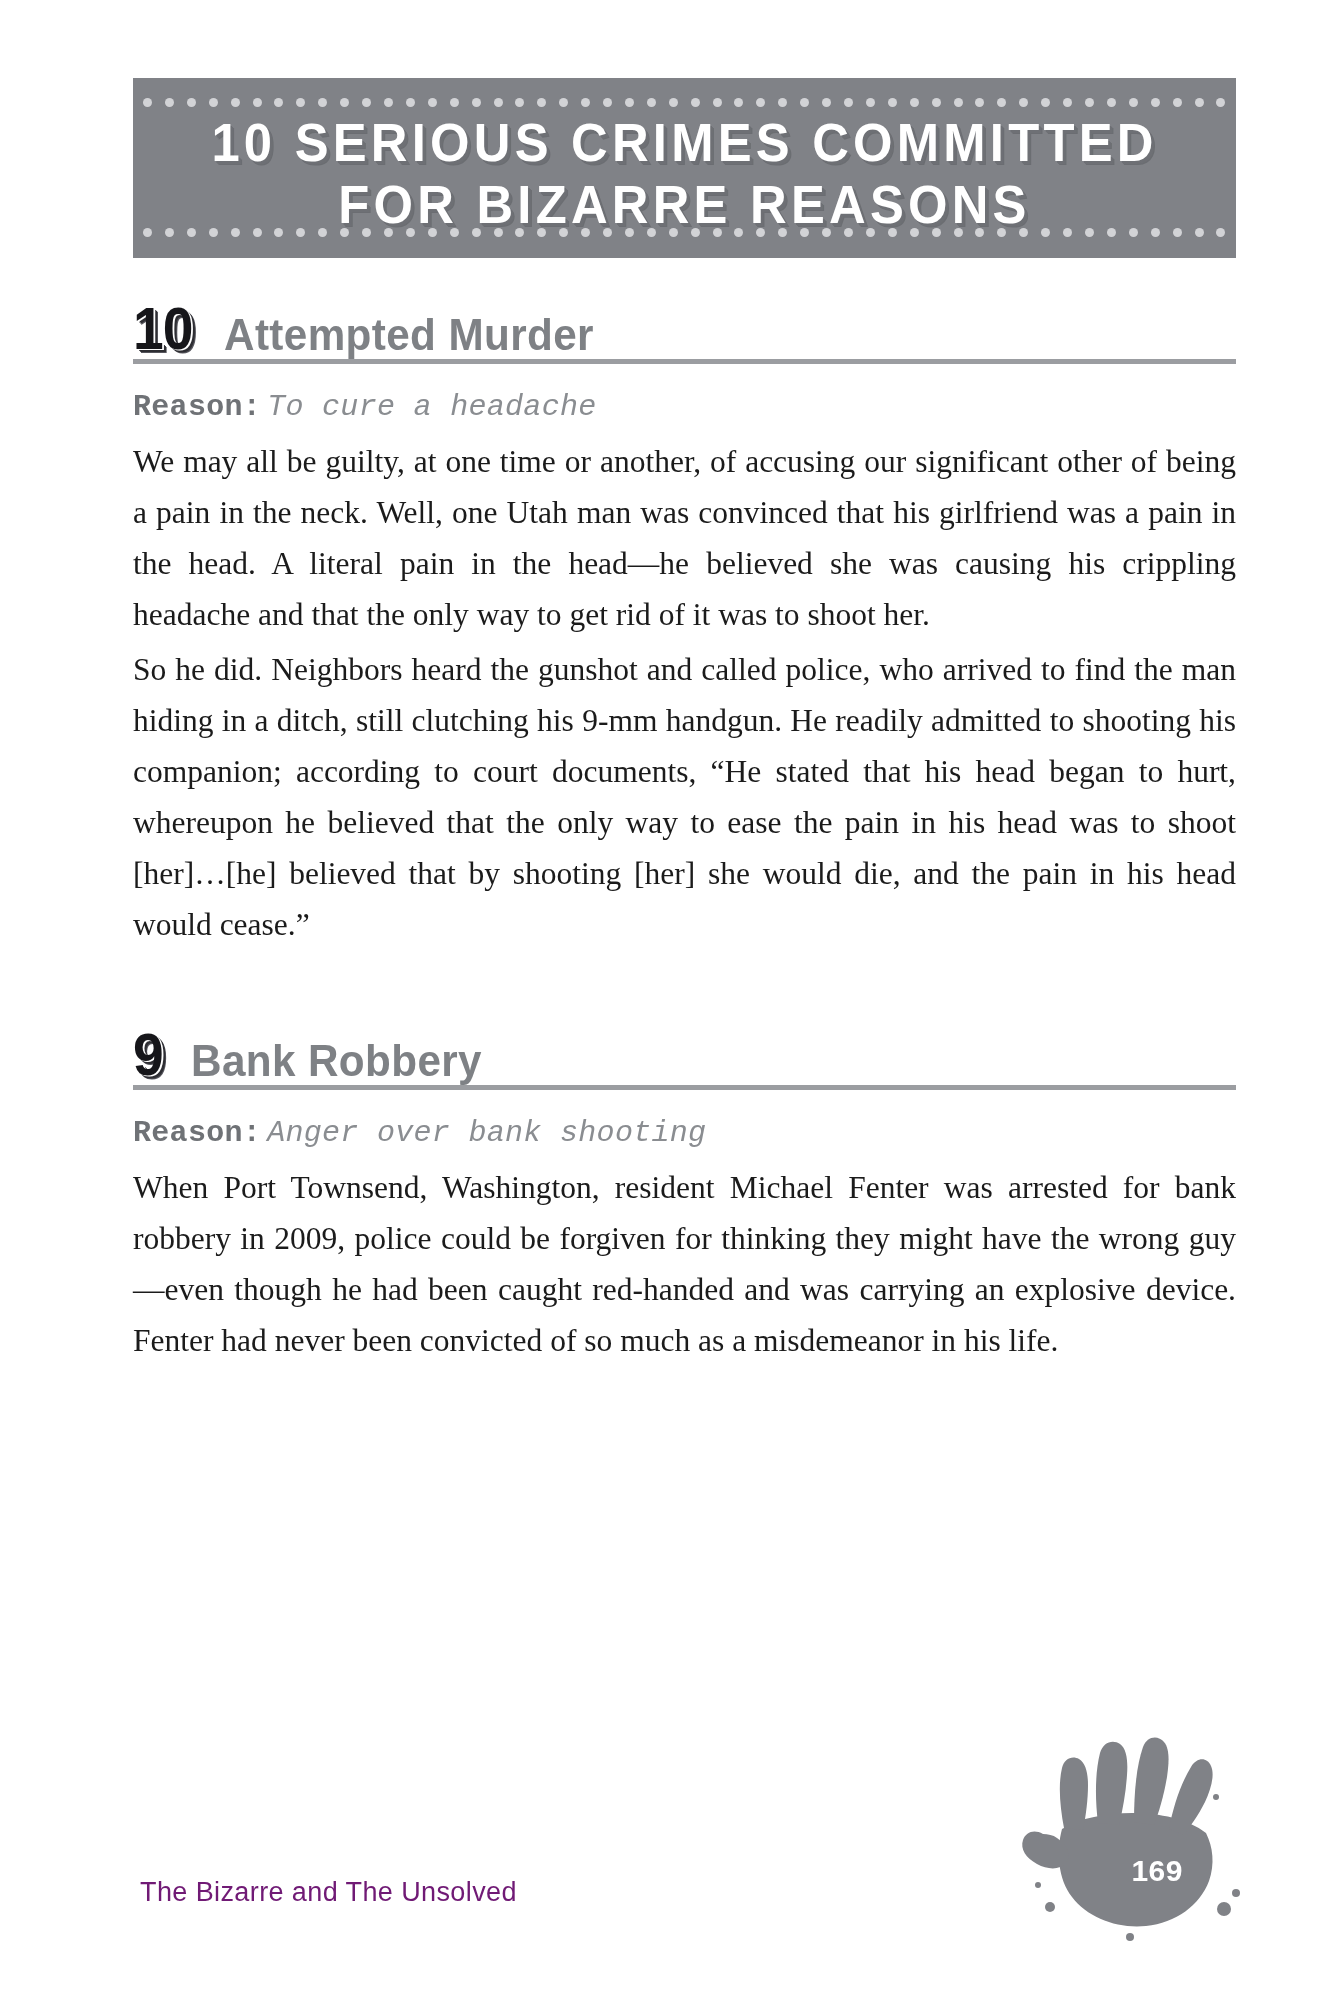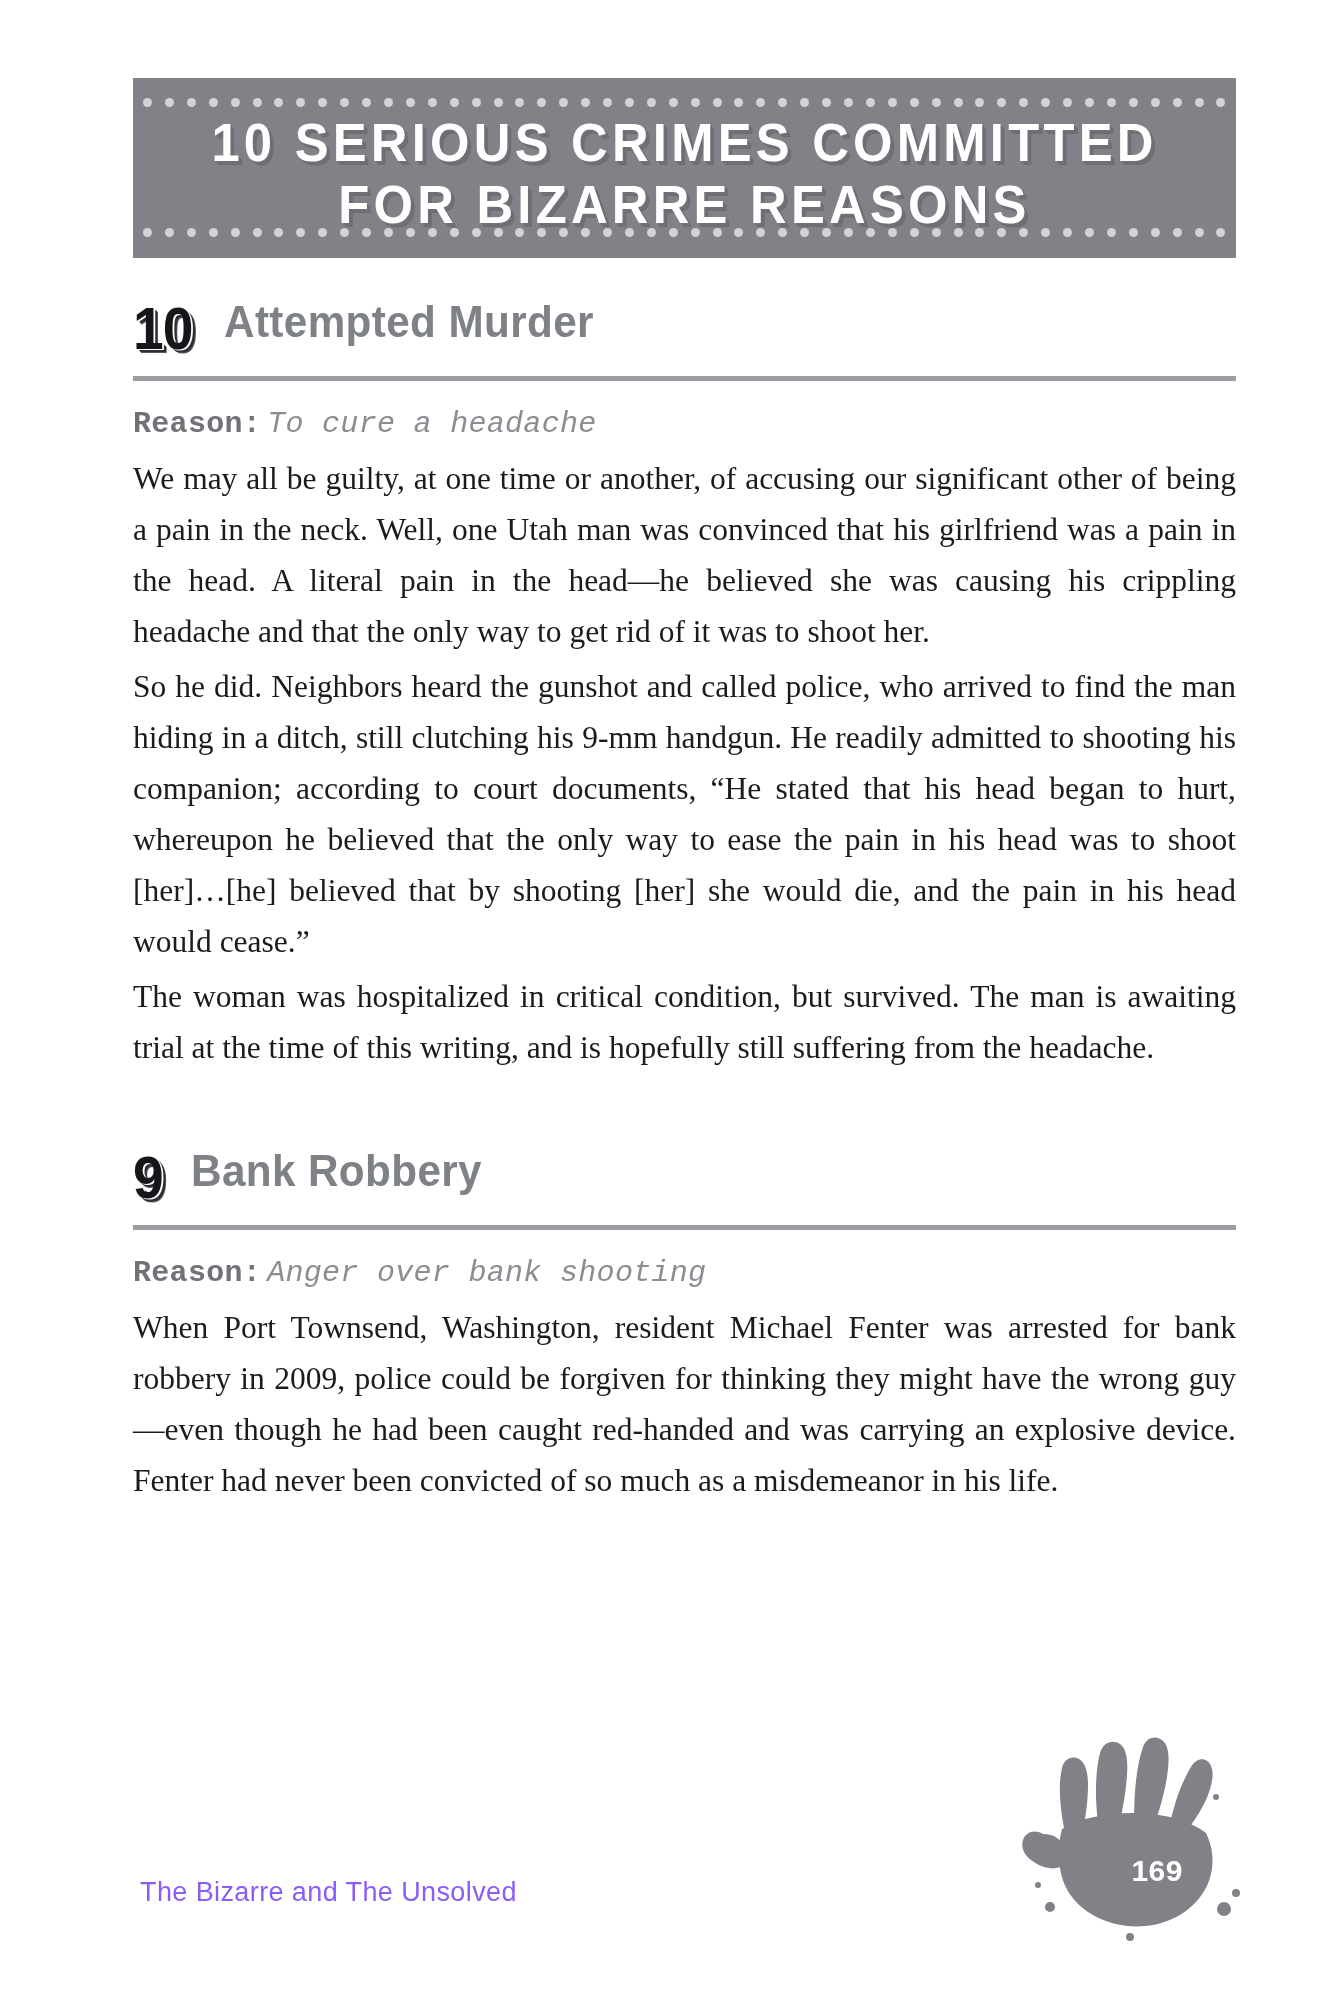--- a/index.html
+++ b/index.html
@@ -78,22 +78,22 @@
     top: 300px;
     width: 1103px;
   }
 
   
   .entry { margin-bottom: 0; }
   .entry + .entry { margin-top: 76px; }
 
   .entry-head {
     display: flex;
-    align-items: flex-start;
-    padding-bottom: 19px;
+    align-items: flex-end;
+    padding-bottom: 2px;
     border-bottom: 5px solid #9b9da1;
     margin-bottom: 8px;
   }
   .entry-rank {
     color: #16161a;
     font-family: "Liberation Sans Narrow", "Liberation Sans", sans-serif;
     font-weight: bold;
     font-size: 60px;
     line-height: 0.95;
     letter-spacing: -1px;
@@ -145,21 +145,21 @@
   }
   .body-p:first-of-type { margin-top: 18px; }
 
   
   .footer-text {
     position: absolute;
     left: 140px;
     top: 1877px;
     font-family: "Liberation Sans Narrow", "Liberation Sans", sans-serif;
     font-size: 27px;
-    color: #8b5cf6;
+    color: #701a75;
     letter-spacing: 0.4px;
   }
   .hand-mark {
     position: absolute;
     right: 88px;
     bottom: 52px;
     width: 235px;
     height: 215px;
   }
   .hand-mark svg { display: block; width: 100%; height: 100%; }
@@ -296,21 +296,20 @@
     <section class="entry">
       <div class="entry-head">
         <span class="entry-rank">10</span>
         <span class="entry-title">Attempted Murder</span>
       </div>
       <p class="reason-line">
         <span class="reason-label">Reason:</span><span class="reason-value">To cure a headache</span>
       </p>
       <p class="body-p">We may all be guilty, at one time or another, of accusing our significant other of being a pain in the neck. Well, one Utah man was convinced that his girlfriend was a pain in the head. A literal pain in the head—he believed she was causing his crippling headache and that the only way to get rid of it was to shoot her.</p>
       <p class="body-p">So he did. Neighbors heard the gunshot and called police, who arrived to find the man hiding in a ditch, still clutching his 9-mm handgun. He readily admitted to shooting his companion; according to court documents, “He stated that his head began to hurt, whereupon he believed that the only way to ease the pain in his head was to shoot [her]…[he] believed that by shooting [her] she would die, and the pain in his head would cease.”</p>
-      <p class="body-p">The woman was hospitalized in critical condition, but survived. The man is awaiting trial at the time of this writing, and is hopefully still suffering from the headache.</p>
     </section>
 
     <section class="entry">
       <div class="entry-head">
         <span class="entry-rank">9</span>
         <span class="entry-title">Bank Robbery</span>
       </div>
       <p class="reason-line">
         <span class="reason-label">Reason:</span><span class="reason-value">Anger over bank shooting</span>
       </p>

